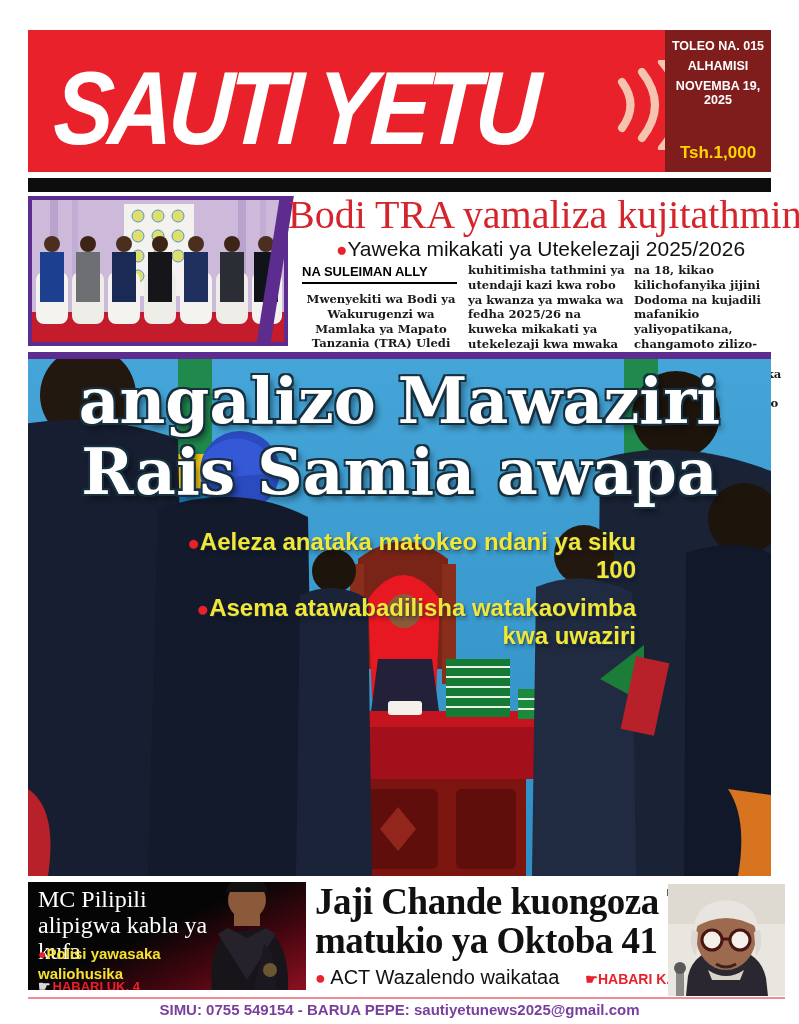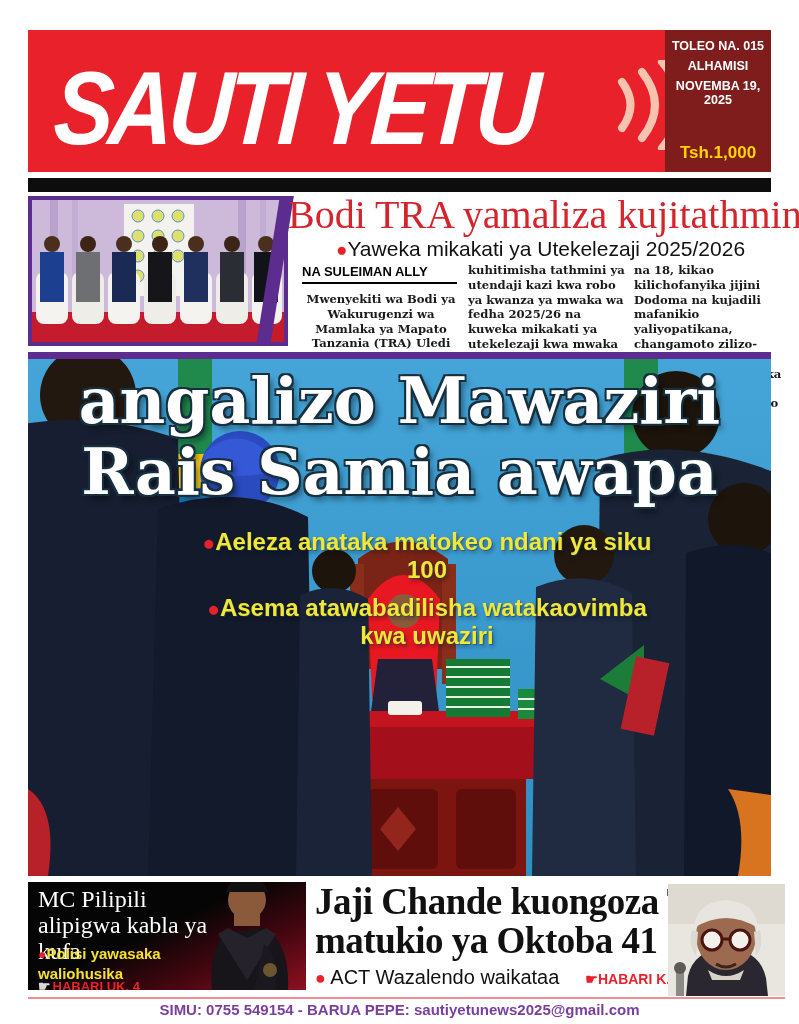--- a/index.html
+++ b/index.html
@@ -81,22 +81,22 @@
     overflow:hidden; background:#3b9bd1;
   }
   .main-headline {
     position:absolute; left:28px; top:366px; width:743px;
     text-align:center; font-family:"DejaVu Serif", serif;
     font-weight:700; font-size:63px; line-height:1.13; color:#ffffff;
     text-shadow:2px 2px 0 #16303f, -2px 2px 0 #16303f, 2px -2px 0 #16303f,
                 -2px -2px 0 #16303f, 4px 5px 6px rgba(0,0,0,.45);
   }
   .main-bullets {
-    position:absolute; left:202px; top:528px; width:450px;
-    text-align:center; font-weight:700; font-size:24px; line-height:1.17;
+    position:absolute; left:186px; top:528px; width:450px;
+    text-align:right; font-weight:700; font-size:24px; line-height:1.17;
     color:#f2e636;
     text-shadow:1px 1px 0 rgba(30,70,100,.55), 2px 3px 4px rgba(0,0,0,.35);
   }
   .main-bullets .row { margin-bottom:10px; }
   .main-bullets .blt { color:#e8212b; font-size:21px;
     text-shadow:0 0 0 rgba(0,0,0,0); }
 
   
   .left-box {
     position:absolute; left:28px; top:882px; width:278px; height:108px;

